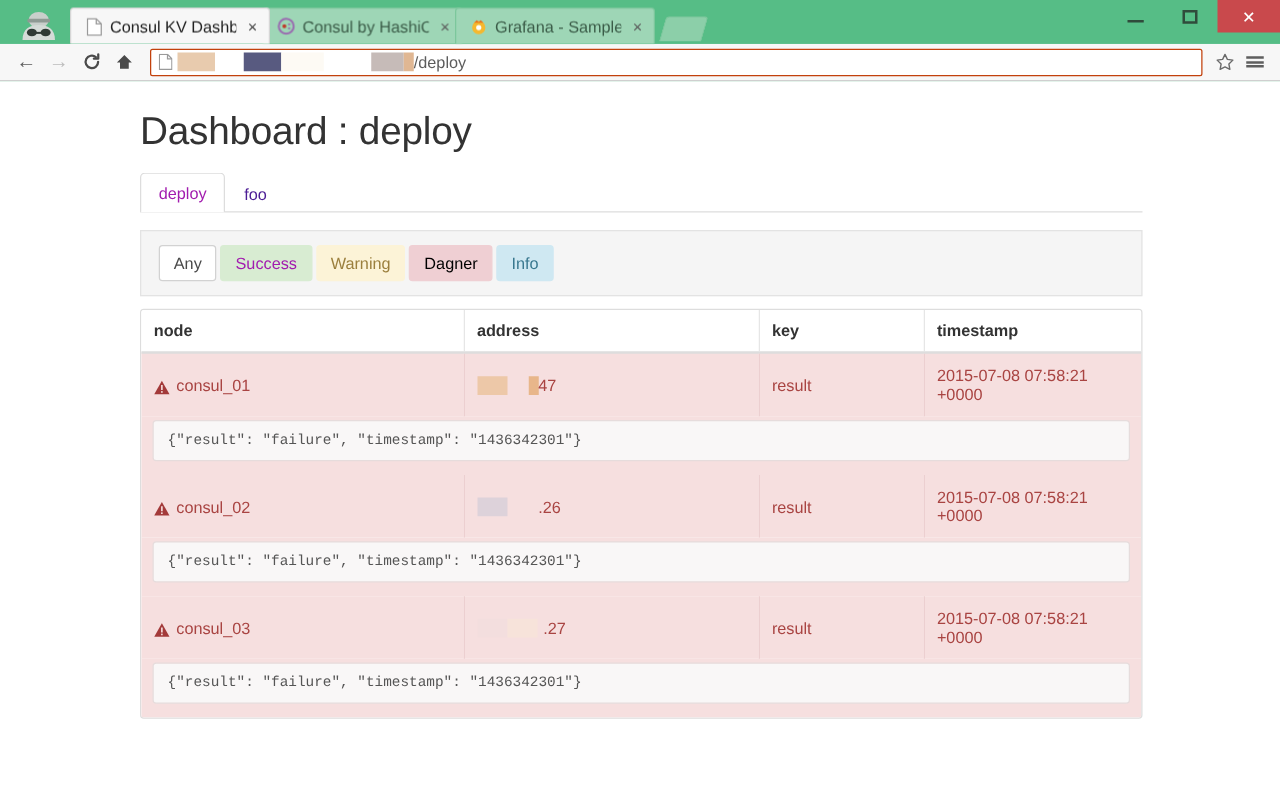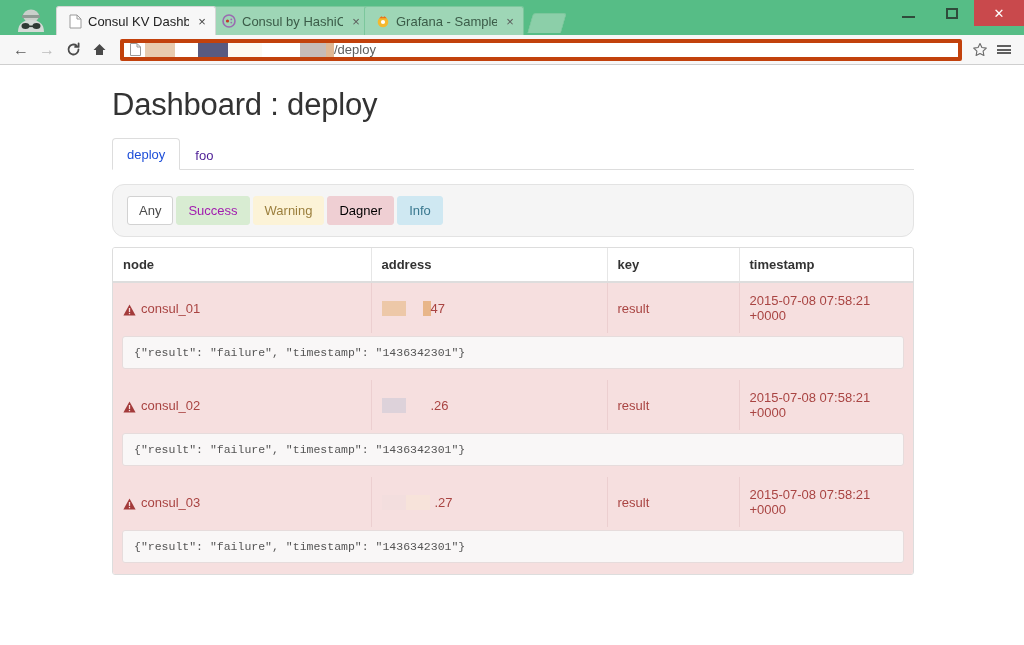--- a/index.html
+++ b/index.html
@@ -143,21 +143,21 @@
     color: #5b5b5b;
     font-size: 16px;
     flex: 0 0 auto;
   }
   .nav-btn.disabled { color: #bdbdbd; }
   .omnibox {
     flex: 1 1 auto;
     height: 22px;
     margin: 0 6px 0 8px;
     background: #fff;
-    border: 4px solid #c2410c;
+    border: 1px solid #c2410c;
     border-radius: 2px;
     display: flex;
     align-items: center;
     padding: 0 6px;
     font-size: 13px;
     color: #555;
     overflow: hidden;
   }
   .omni-page-icon { margin-right: 4px; flex: 0 0 auto; display:flex; }
   .redact { display: inline-block; height: 15px; flex: 0 0 auto; }
@@ -205,33 +205,33 @@
     padding: 7px 14px 6px 14px;
     line-height: 17px;
     color: #4c1d95;
     border: 1px solid transparent;
     border-bottom: none;
     margin-bottom: -1px;
     border-top-left-radius: 4px;
     border-top-right-radius: 4px;
   }
   .nav-tab.active {
-    color: #1d4ed8;
+    color: #a21caf;
     background: #ffffff;
     border-color: #dddddd;
     border-bottom: 1px solid #ffffff;
   }
 
   
   .filter-well {
     margin: 14px 0 0 112px;
     width: 802px;
     background: #f5f5f5;
     border: 1px solid #e3e3e3;
-    border-radius: 12px;
+    border-radius: 0;
     padding: 11px 14px;
     display: flex;
     align-items: center;
   }
   .btn-group { display: flex; }
   .fbtn {
     font-size: 13px;
     line-height: 17px;
     padding: 5px 11px;
     border: 1px solid transparent;

